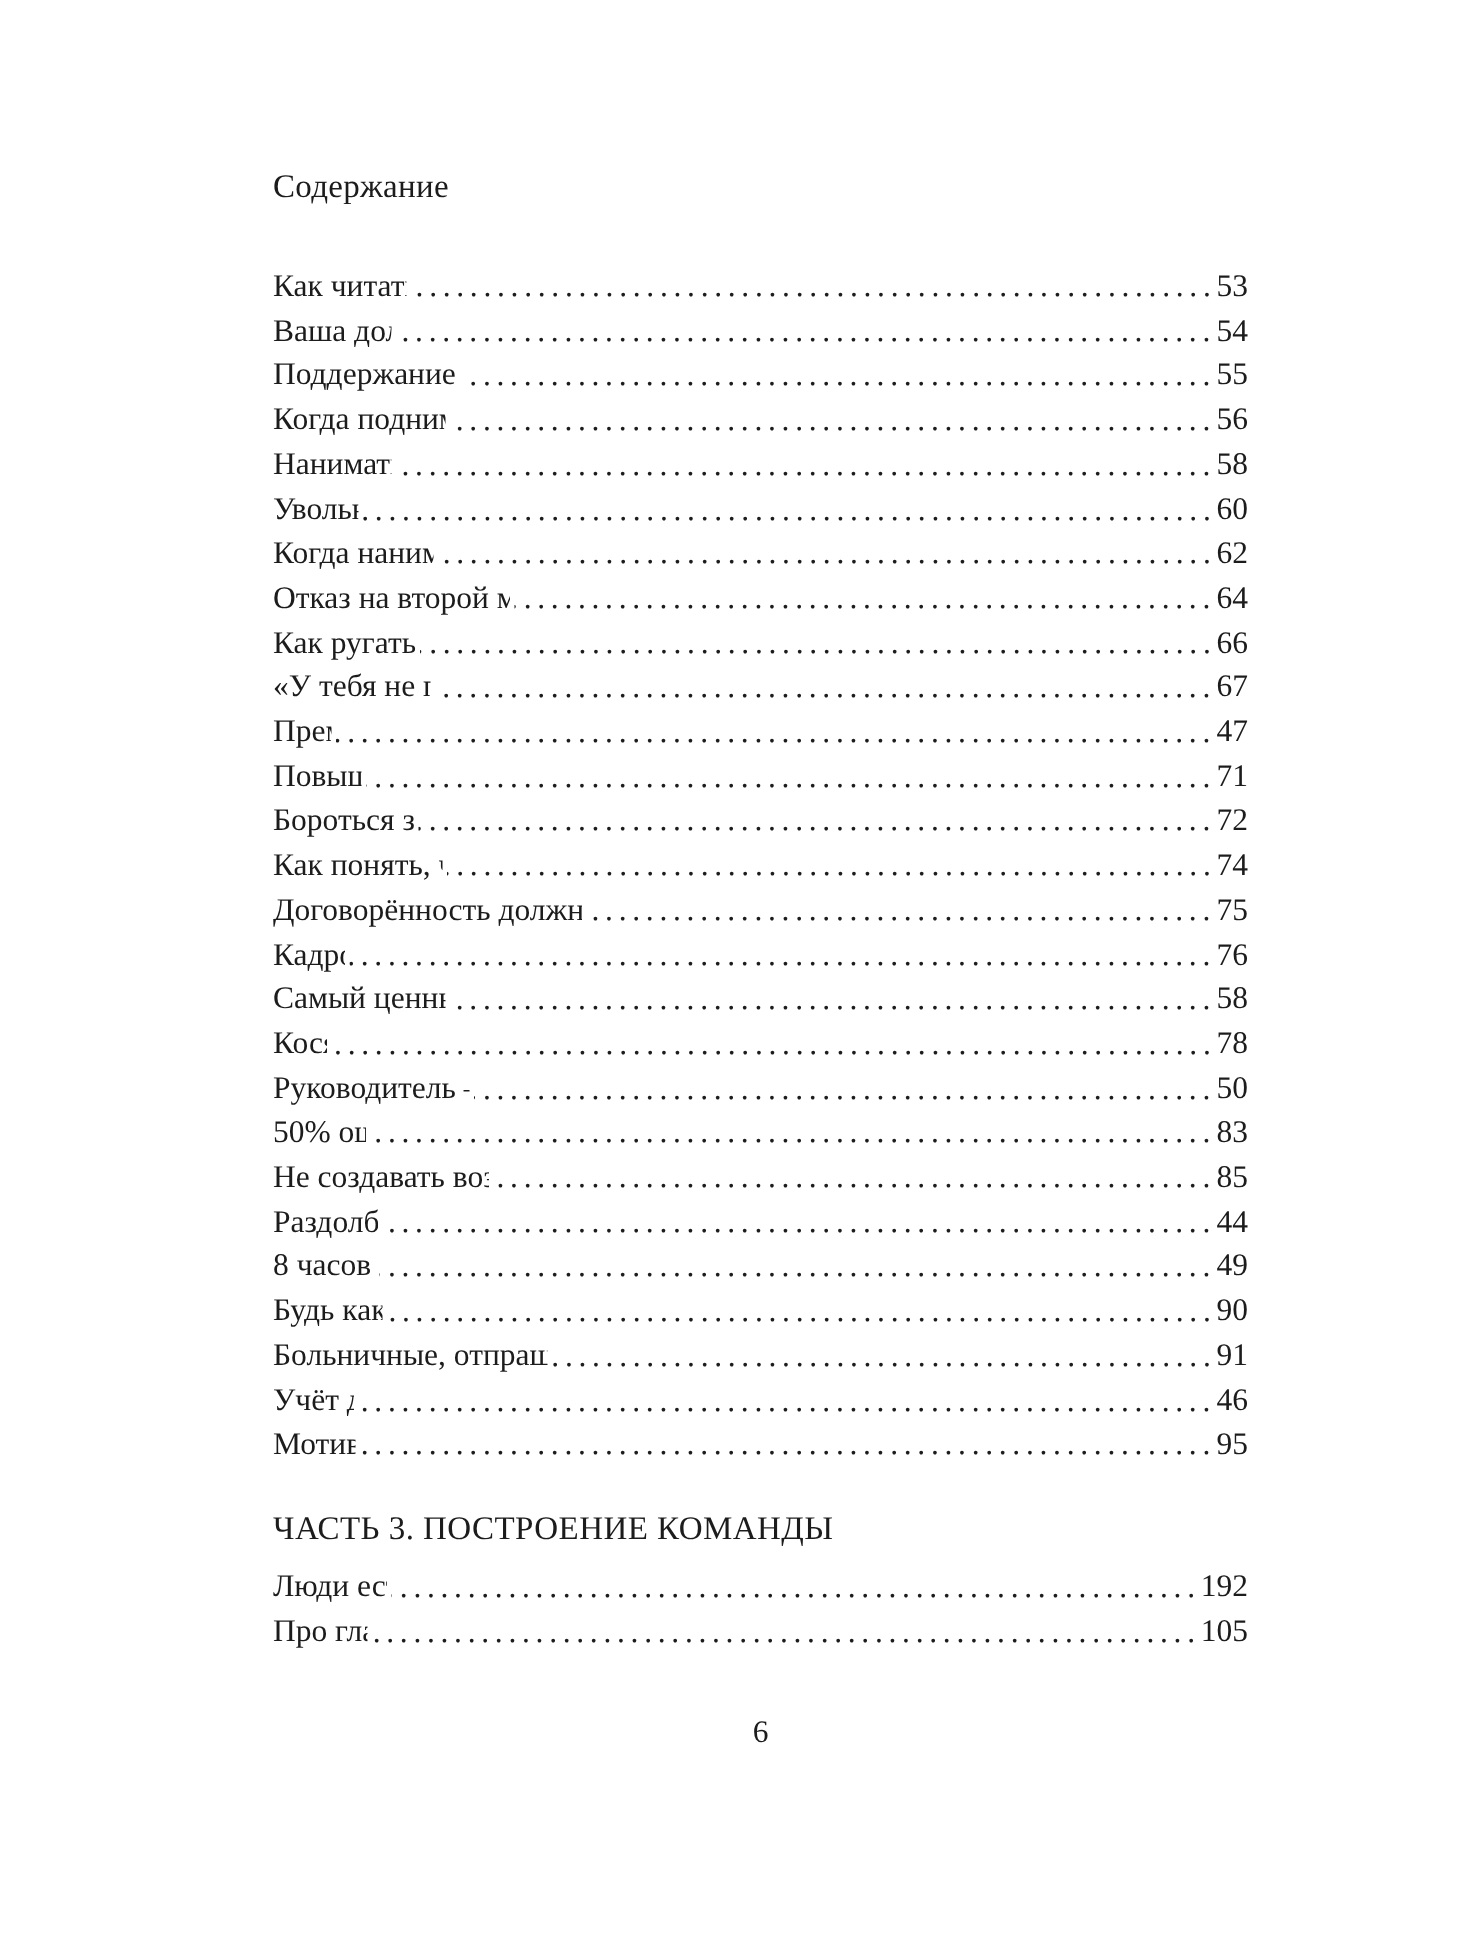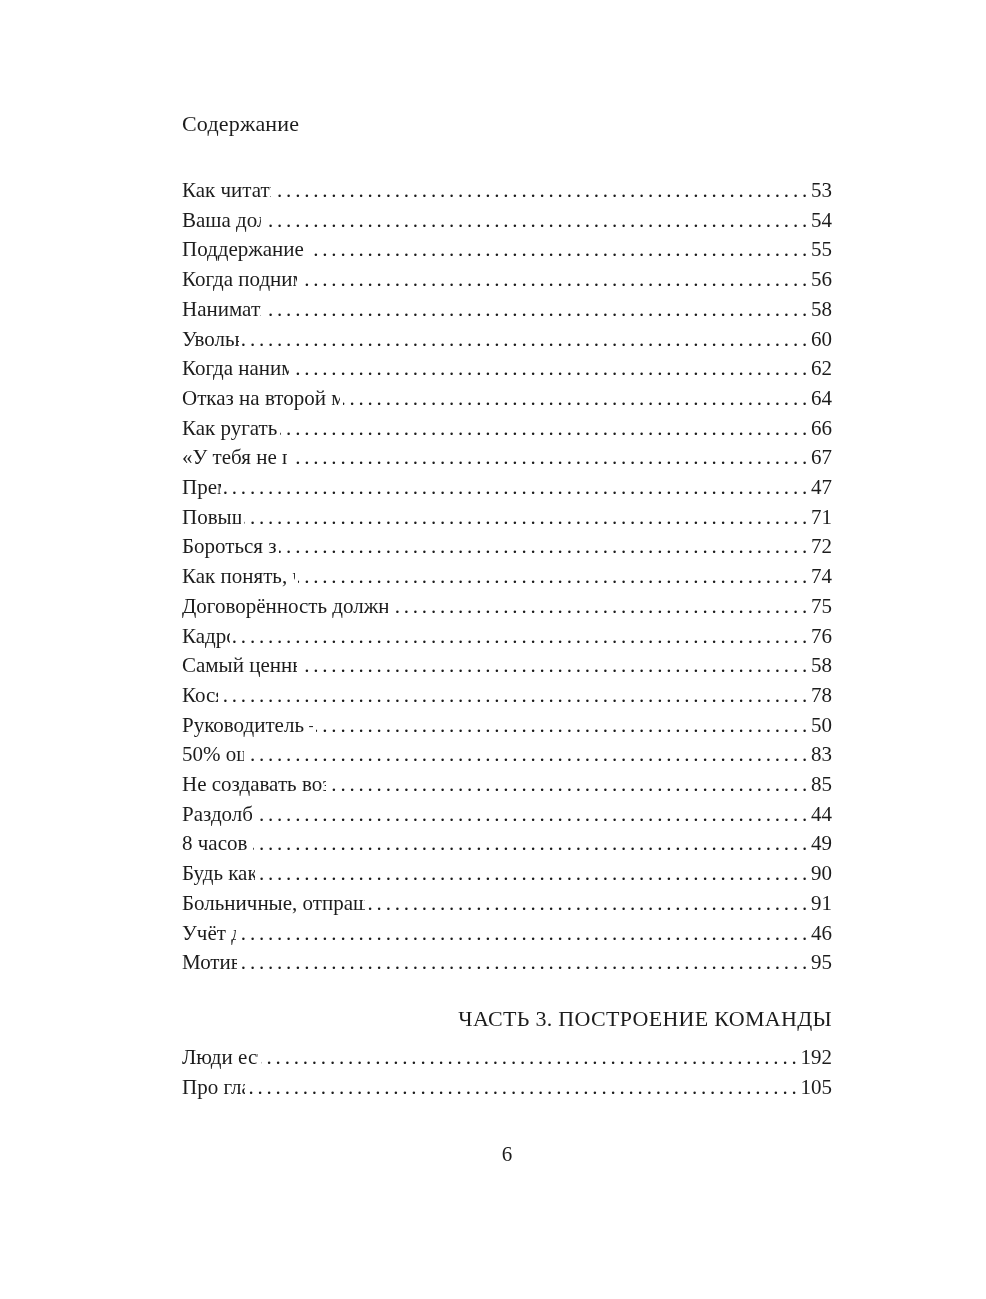--- a/index.html
+++ b/index.html
@@ -59,21 +59,21 @@
   }
   .toc-page {
     flex: 0 0 auto;
     text-align: right;
   }
   .section-heading {
     margin: 26px 0 4px 0;
     font-size: 22px;
     font-weight: normal;
     line-height: 30px;
-    text-align: right;
+    text-align: left;
     letter-spacing: 0.3px;
   }
   .section-list {
     margin-top: 9px;
   }
   .folio {
     margin-top: 38px;
     font-size: 21px;
     line-height: 29.7px;
     text-align: center;

